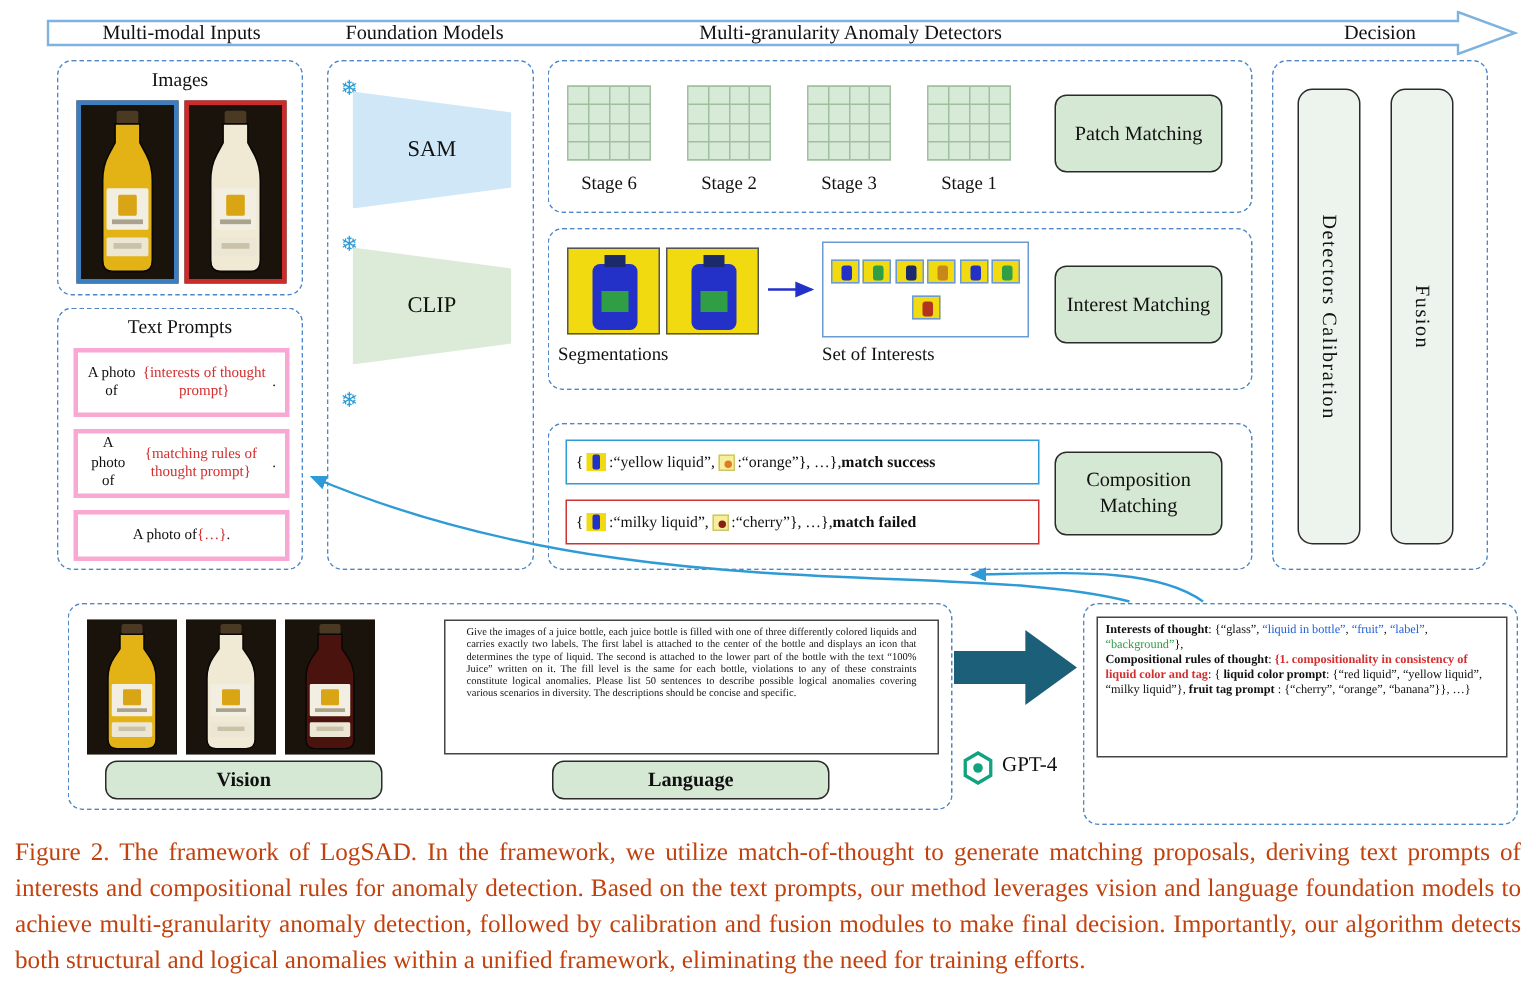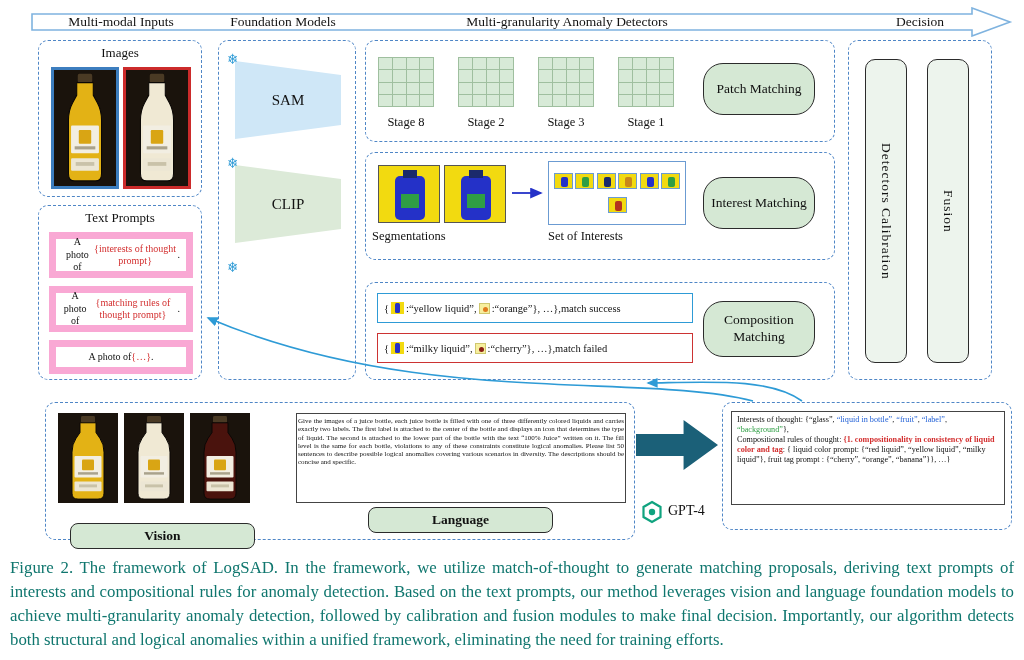--- a/index.html
+++ b/index.html
@@ -3,21 +3,21 @@
 <meta charset="utf-8">
 <style>
   *{margin:0;padding:0;box-sizing:border-box}
   html,body{background:#ffffff}
   .page{position:relative;width:1024px;height:660px;background:#fff;
         font-family:"Liberation Serif",serif;color:#111;overflow:hidden}
   .abs{position:absolute}
   .banner-label{position:absolute;top:14px;transform:translateX(-50%);font-size:13.5px;white-space:nowrap}
   .dashed{position:absolute;border:1.6px dashed var(--dashed,#4f86c6);border-radius:10px}
   .panel-title{text-align:center;font-size:13px;margin-top:4px}
-  .btn{position:absolute;background:var(--btn-fill,#d5e8d4);border:1.5px solid #2b2b2b;border-radius:20px;
+  .btn{position:absolute;background:var(--btn-fill,#d5e8d4);border:1.5px solid #2b2b2b;border-radius:8px;
        display:flex;align-items:center;justify-content:center;text-align:center;font-size:13.5px;line-height:1.25;padding:2px 6px}
   .btn.bold{font-weight:bold;border-radius:8px}
   .bottle{position:absolute;overflow:hidden;background:#1a130c}
   .bottle.framed{border:3px solid #888}
   .trap{position:absolute;left:16px;width:106px;height:78px;
         clip-path:polygon(0 0,100% 18%,100% 82%,0 100%);
         display:flex;align-items:center;justify-content:center;font-size:15px}
   .snow{position:absolute;font-size:14px;color:#2e9bd6;font-family:"DejaVu Sans",sans-serif}
   .pgrid{position:absolute;width:56px;height:50px;display:grid;
          grid-template-columns:repeat(4,1fr);grid-template-rows:repeat(4,1fr);
@@ -40,33 +40,33 @@
   .icon-seg{display:inline-block;width:13px;height:12px;background:#f2da10;position:relative;vertical-align:-2px;margin:0 2px}
   .icon-seg::after{content:"";position:absolute;left:4px;top:1px;width:5px;height:10px;background:#2431c8;border-radius:1.5px}
   .icon-patch,.icon-patch2{display:inline-block;width:11px;height:11px;background:#f7ef9e;border:1px solid #cfc76f;
             position:relative;vertical-align:-1px;margin:0 2px}
   .icon-patch::after{content:"";position:absolute;left:3px;top:3px;width:5px;height:5px;border-radius:50%;background:#e07b1f}
   .icon-patch2::after{content:"";position:absolute;left:3px;top:3px;width:5px;height:5px;border-radius:50%;background:#8a1f14}
   .vbox{position:absolute;background:#edf4ed;border:1.4px solid #2b2b2b;border-radius:10px;
         writing-mode:vertical-rl;text-orientation:mixed;display:flex;align-items:center;justify-content:center;
         font-size:13.5px;letter-spacing:1px}
   .txtbox{position:absolute;background:#fff;border:1px solid #444;overflow:hidden}
-  .lang-text{font-size:7px;line-height:1.18;text-align:justify;padding:3px 1px}
+  .lang-text{font-size:7px;line-height:1.18;text-align:justify;padding:3px 14px}
   .match-text{font-size:8.2px;line-height:1.22;padding:3px 5px}
-  .prompt-box{position:absolute;background:#fff;border:7px solid #f9a8d4;display:flex;align-items:center;
+  .prompt-box{position:absolute;background:#fff;border:3px solid #f9a8d4;display:flex;align-items:center;
               justify-content:center;text-align:center;font-size:10px;line-height:1.25;padding:2px 6px}
   .seg-red{color:#d32f2f}
-  .seg-bold{font-weight:normal}
+  .seg-bold{font-weight:bold}
   .seg-redbold{color:#d32f2f;font-weight:bold}
   .seg-blue{color:#1f5fd6}
   .seg-green{color:#2e9e44}
   .block-arrow{position:absolute;background:var(--block-arrow,#1b6078);
      clip-path:polygon(0 28%,58% 28%,58% 0,100% 50%,58% 100%,58% 72%,0 72%)}
   .gpt-label{position:absolute;font-size:14px}
-  .caption{position:absolute;font-size:16.8px;line-height:1.42;text-align:justify;color:#0f766e}
+  .caption{position:absolute;font-size:16.8px;line-height:1.42;text-align:justify;color:#c2410c}
   .overlay{position:absolute;left:0;top:0;width:1024px;height:660px;pointer-events:none}
 </style>
 </head>
 <body>
 
 <div class="page">
 
   <svg class="abs" style="left:30px;top:7px;width:985px;height:30px" viewBox="0 0 985 30">
     <polygon points="2,7 942,7 942,1 980,15 942,29 942,23 2,23" fill="#ffffff" stroke-width="1.6" stroke="#7fb3df"></polygon>
   </svg>
@@ -196,21 +196,21 @@
         <div></div>
         <div></div>
         <div></div>
         <div></div>
         <div></div>
         <div></div>
         <div></div>
         <div></div>
         <div></div>
       </div>
-    <div class="stage-label" style="left:12px;top:74px">Stage 8</div>
+    <div class="stage-label" style="left:12px;top:74px">Stage 6</div>
     <div class="stage-label" style="left:92px;top:74px">Stage 2</div>
     <div class="stage-label" style="left:172px;top:74px">Stage 3</div>
     <div class="stage-label" style="left:252px;top:74px">Stage 1</div>
     <div class="btn" style="left:337px;top:22px;width:112px;height:52px">Patch Matching</div>
   </div>
 
   <div class="dashed" style="left:365px;top:152px;width:470px;height:108px">
     <div class="seg-tile" style="left:12px;top:12px">
       <div class="seg-bottle"></div>
       <div class="seg-cap"></div>
@@ -298,33 +298,33 @@
     <div class="bottle" style="left:144px;top:10px;width:60px;height:90px"><svg viewBox="0 0 60 92" preserveAspectRatio="none" width="100%" height="100%">
           <rect width="60" height="92" fill="#1a130c"></rect>
           <rect x="23" y="3" width="14" height="7" rx="1.5" fill="#4a3a24"></rect>
           <path d="M22 10 L38 10 L38 20 L42 26 Q46 32 46 40 L46 82 Q46 88 40 88 L20 88 Q14 88 14 82 L14 40 Q14 32 18 26 L22 20 Z" fill="#4a130d" stroke="#0a0705" stroke-width="1"></path>
           <rect x="16.5" y="44" width="27" height="22" rx="1" fill="#f2eee2"></rect>
           <rect x="24" y="47.5" width="12" height="11" rx="1" fill="#d9a514"></rect>
           <rect x="20" y="60.5" width="20" height="2.5" fill="#a9a28c"></rect>
           <rect x="16.5" y="70" width="27" height="10" rx="1" fill="#ece6d4"></rect>
           <rect x="21" y="73" width="18" height="3" fill="#c9c2a9"></rect>
         </svg></div>
-    <div class="btn bold" style="left:24px;top:120px;width:185px;height:26px">Vision</div>
+    <div class="btn bold" style="left:24px;top:104px;width:185px;height:26px">Vision</div>
     <div class="txtbox lang-text" style="left:250px;top:10px;width:330px;height:90px">Give the images of a juice bottle, each juice bottle is filled with one of three differently colored liquids and carries exactly two labels. The first label is attached to the center of the bottle and displays an icon that determines the type of liquid. The second is attached to the lower part of the bottle with the text “100% Juice” written on it. The fill level is the same for each bottle, violations to any of these constraints constitute logical anomalies. Please list 50 sentences to describe possible logical anomalies covering various scenarios in diversity. The descriptions should be concise and specific.</div>
     <div class="btn bold" style="left:322px;top:104px;width:185px;height:26px">Language</div>
   </div>
 
   <div class="block-arrow" style="left:636px;top:420px;width:82px;height:50px"></div>
   <svg class="abs" style="left:640px;top:500px;width:24px;height:24px" viewBox="0 0 24 24">
     <path d="M12 2 L20.5 7 V17 L12 22 L3.5 17 V7 Z" fill="none" stroke-width="2.2" stroke="#10a37f"></path>
     <circle cx="12" cy="12" r="3.2" fill="#10a37f"></circle>
   </svg>
   <span class="gpt-label" style="left:668px;top:503px">GPT-4</span>
 
-  <div class="dashed" style="left:722px;top:402px;width:290px;height:128px">
+  <div class="dashed" style="left:722px;top:402px;width:290px;height:148px">
     <div class="txtbox match-text" style="left:8px;top:8px;width:274px;height:94px"><span class="seg-bold">Interests of thought</span><span>: {“glass”, </span><span class="seg-blue">“liquid in bottle”</span><span>, </span><span class="seg-blue">“fruit”</span><span>, </span><span class="seg-blue">“label”</span><span>, </span><span class="seg-green">“background”</span><span>},</span><br><span class="seg-bold">Compositional rules of thought</span><span>: </span><span class="seg-redbold">{1. compositionality in consistency of liquid color and tag</span><span>: { </span><span class="seg-bold">liquid color prompt</span><span>: {“red liquid”, “yellow liquid”, “milky liquid”}, </span><span class="seg-bold">fruit tag prompt</span><span> : {“cherry”, “orange”, “banana”}}, …}</span></div>
   </div>
 
   <svg class="overlay">
     <defs>
       <marker id="mblue" markerWidth="8" markerHeight="8" refX="6" refY="3" orient="auto">
         <path d="M0,0 L7,3 L0,6 Z" fill="#2e9bd6"></path>
       </marker>
       <marker id="mroyal" markerWidth="8" markerHeight="8" refX="6" refY="3" orient="auto">
         <path d="M0,0 L7,3 L0,6 Z" fill="#2431c8"></path>

